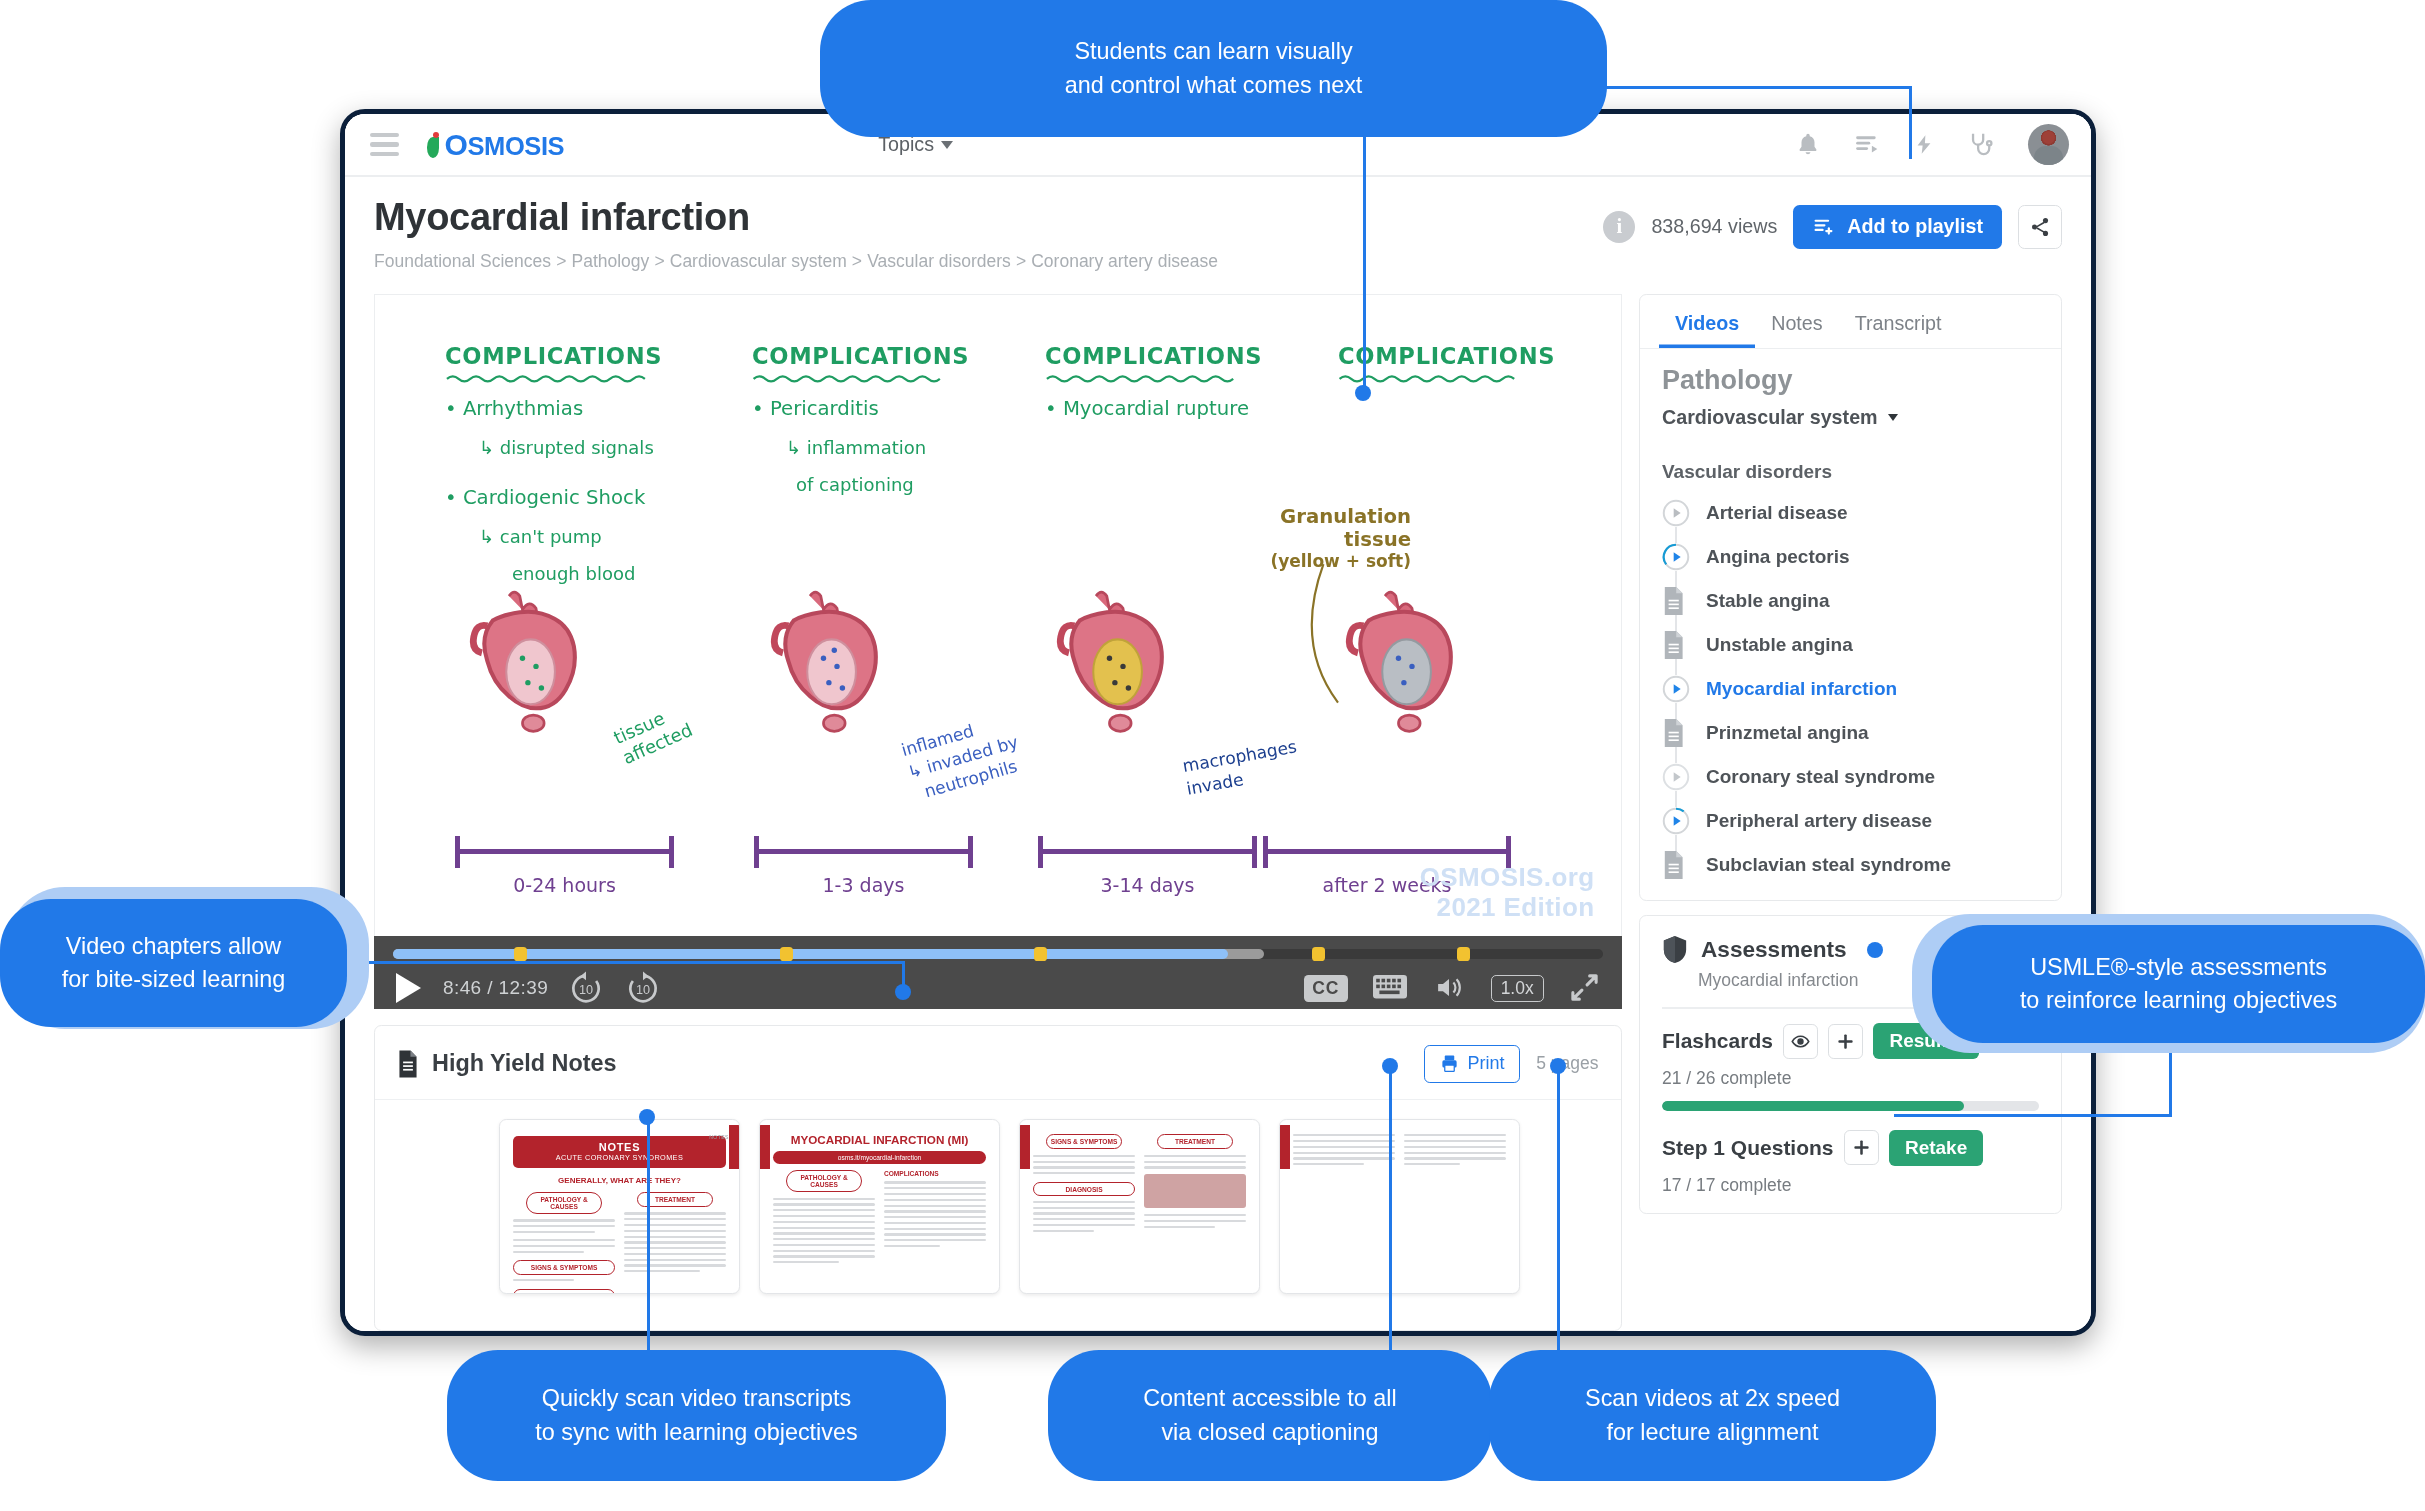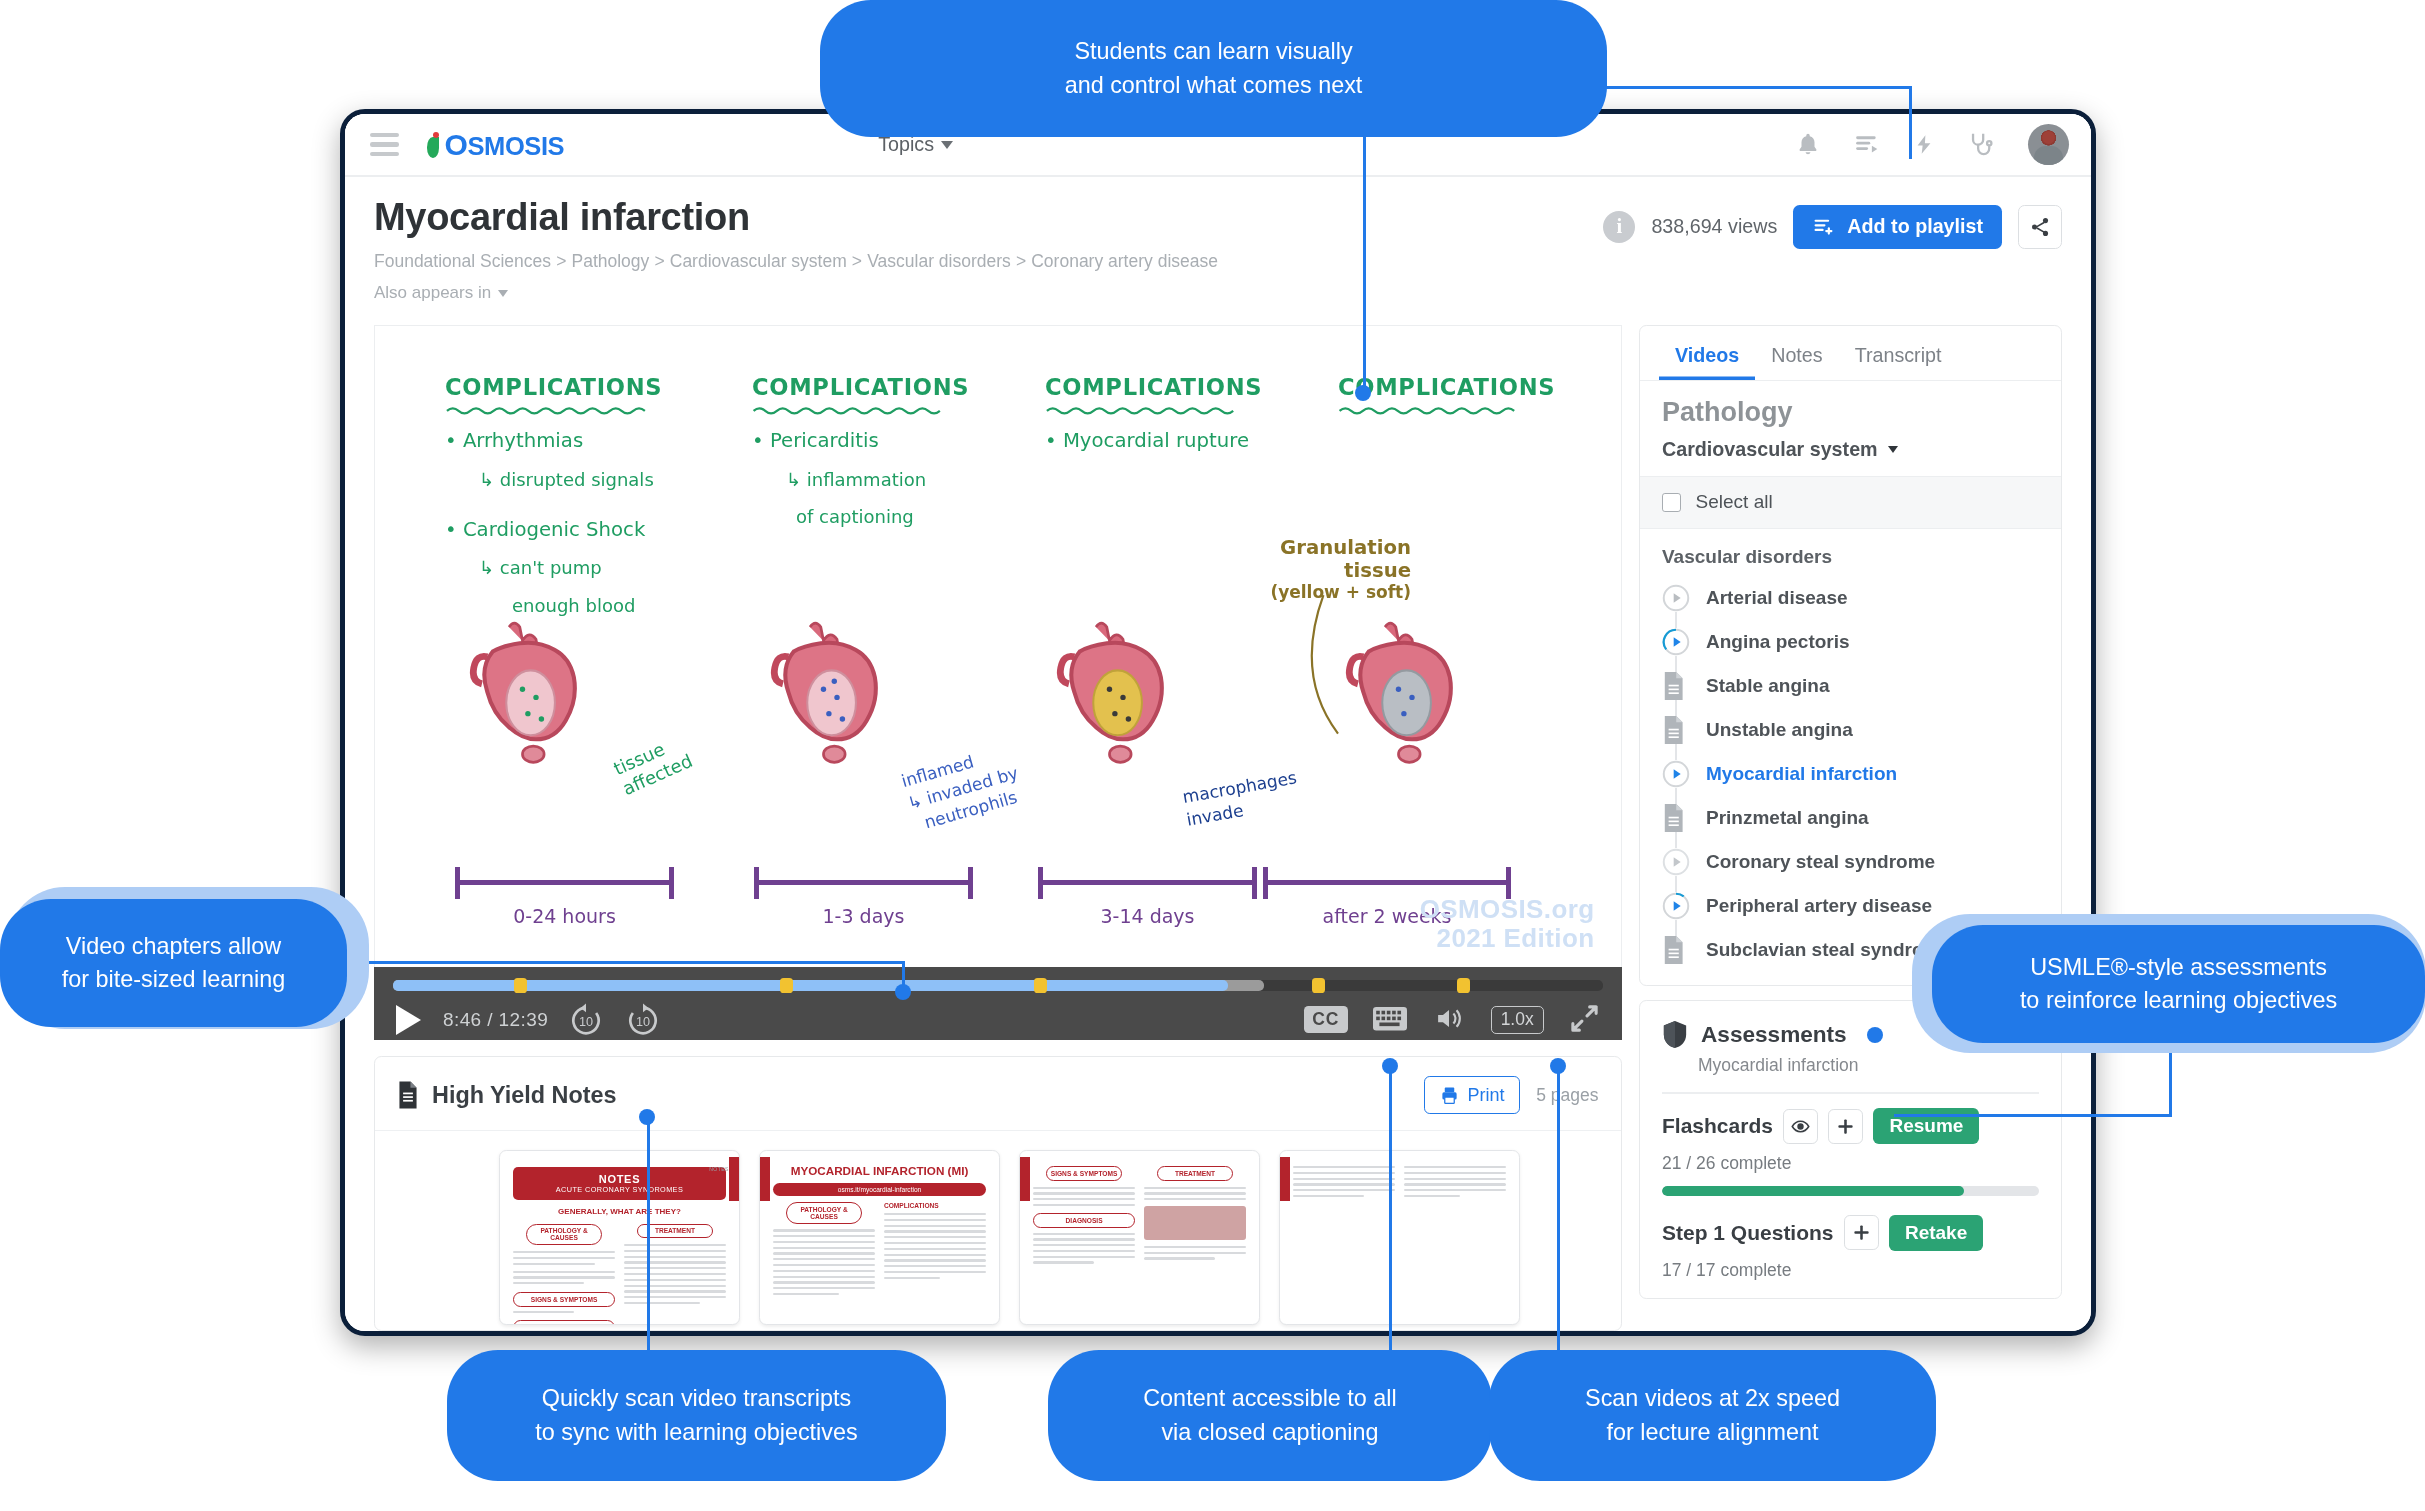--- a/index.html
+++ b/index.html
@@ -268,24 +268,20 @@
       </div>
     </div>
 
     <div class="page">
 
       <div class="title-row">
         <div>
           <div class="page-title">Myocardial infarction</div>
           <div class="crumb">
             <span>Foundational Sciences</span><span class="sep">&gt;</span><span>Pathology</span><span class="sep">&gt;</span><span>Cardiovascular system</span><span class="sep">&gt;</span><span>Vascular disorders</span><span class="sep">&gt;</span><span>Coronary artery disease</span>
-          </div>
-          <div class="also">
-            <span>Also appears in</span>
-            <i class="caret"></i>
           </div>
         </div>
         <div class="title-actions">
           <span class="info-dot">i</span>
           <span class="views">838,694 views</span>
           <button class="btn-playlist">
             <svg width="23.4" height="22" viewBox="0 0 24 24" fill="#fff">
                   <rect x="2" y="4" width="16" height="2.4" rx="1.2"></rect>
                   <rect x="2" y="9" width="12" height="2.4" rx="1.2"></rect>
                   <rect x="2" y="14" width="10" height="2.4" rx="1.2"></rect>
@@ -676,24 +672,20 @@
               <div class="tab">Notes</div>
               <div class="tab">Transcript</div>
             </div>
             <div class="p-head">
               <div class="p-title">Pathology</div>
               <div class="p-sub">
                 <span>Cardiovascular system</span>
                 <i class="caret"></i>
               </div>
             </div>
-            <div class="selectall">
-              <span class="cbx"></span>
-              <span>Select all</span>
-            </div>
             <div class="group">Vascular disorders</div>
             <div class="vlist">
               <div class="vline"></div>
 
               <div class="vitem">
                 <span class="ico"><svg width="28" height="28" viewBox="0 0 24 24">
                         <circle cx="12" cy="12" r="10.5" fill="#fff" stroke="#d3d6d9" stroke-width="1.7"></circle>
                         <path d="M10 8l6 4-6 4z" fill="#b9bdc1"></path>
                       </svg></span>
                 <span class="lbl">Arterial disease</span>

